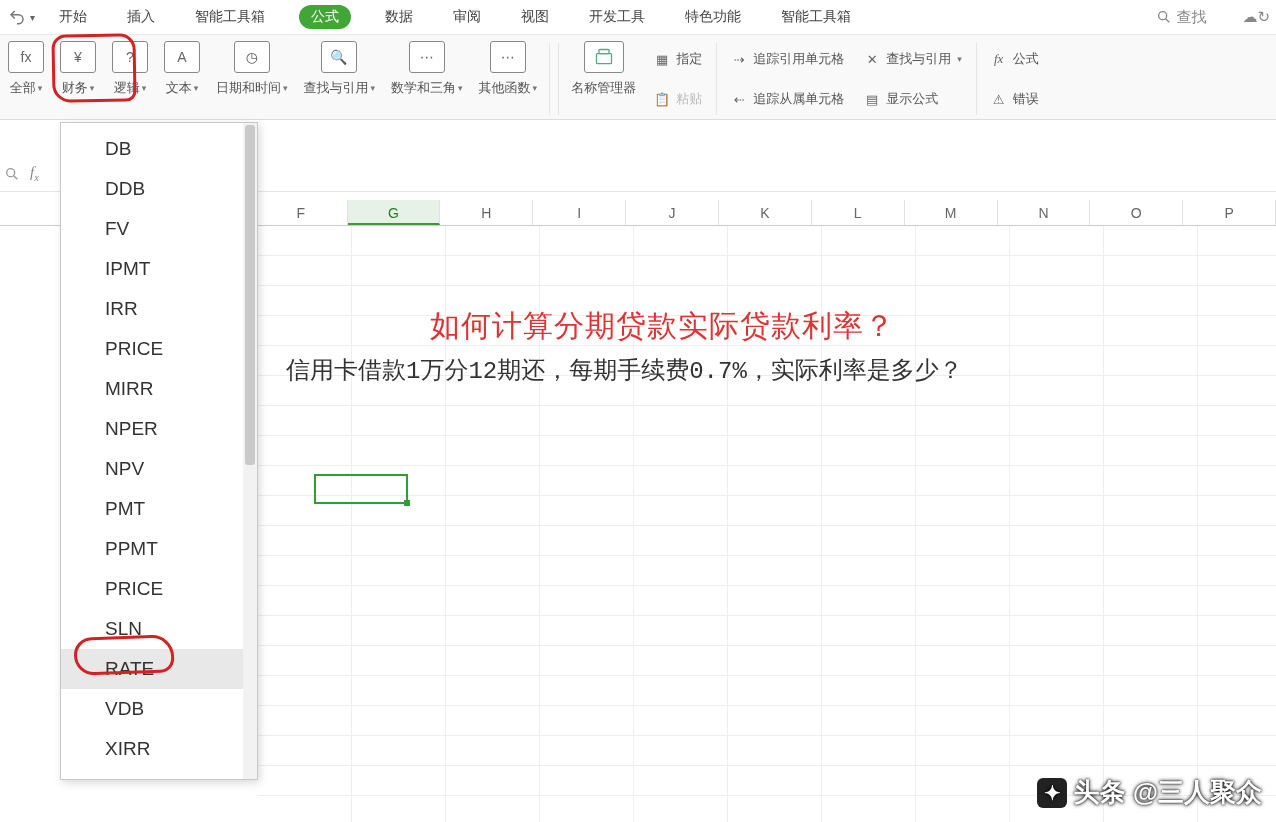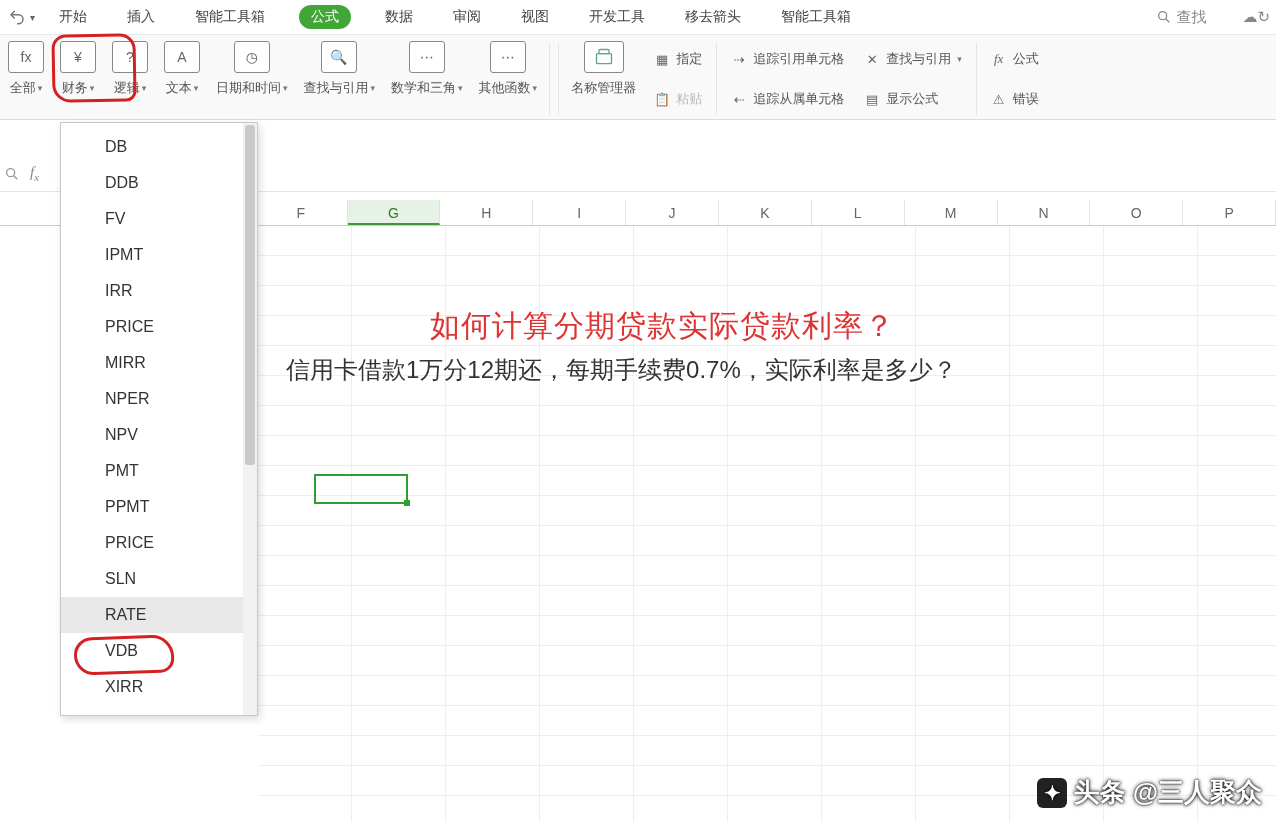--- a/index.html
+++ b/index.html
@@ -87,21 +87,21 @@
     width:198px; max-height:700px;
     background:#fff;
     border:1px solid #c8c8c8;
     box-shadow:2px 3px 8px rgba(0,0,0,.15);
     z-index:40;
     padding:6px 0 10px 0;
     overflow:hidden;
   }
   .dropdown .dd-item {
     padding:9px 18px 9px 44px;
-    font-size:16px; color:#333; cursor:pointer;
+    font-size:19px; color:#333; cursor:pointer;
     font-family: Arial, sans-serif;
   }
   .dropdown .dd-item.hover { background:#e8e8e8; }
   .dropdown .dd-scroll {
     position:absolute; right:0; top:0; bottom:0; width:14px; background:#f2f2f2;
   }
   .dropdown .dd-thumb {
     position:absolute; right:2px; top:2px; width:10px; height:340px; background:#c9c9c9; border-radius:3px;
   }
   .highlight-rate {
@@ -134,21 +134,21 @@
     position:absolute; border-right:1px solid #eee; border-bottom:1px solid #eee;
     width:94px; height:30px;
   }
   .content-title {
     position:absolute; top:150px; left:430px;
     color:#d33; font-size:30px; font-family:"SimSun","STSong",serif; font-weight:500;
     letter-spacing:1px;
   }
   .content-sub {
     position:absolute; top:198px; left:286px;
-    color:#333; font-size:24px; font-family:Liberation Sans, sans-serif;
+    color:#333; font-size:24px; font-family:Liberation Mono, monospace;
   }
   .selection {
     position:absolute; top:318px; left:314px; width:94px; height:30px;
     border:2px solid #2f9e33;
     z-index:8;
   }
   .selection::after{
     content:""; position:absolute; right:-4px; bottom:-4px; width:6px; height:6px; background:#2f9e33;
   }
 
@@ -184,21 +184,21 @@
   </div>
   <div class="tabs" id="menu-tabs">
       <span class="tab">开始</span>
       <span class="tab">插入</span>
       <span class="tab">智能工具箱</span>
       <span class="tab active">公式</span>
       <span class="tab">数据</span>
       <span class="tab">审阅</span>
       <span class="tab">视图</span>
       <span class="tab">开发工具</span>
-      <span class="tab">移去箭头</span>
+      <span class="tab">特色功能</span>
       <span class="tab">智能工具箱</span>
     </div>
   <div class="right">
     <span class="search-wrap">
       <svg width="16" height="16" viewBox="0 0 24 24" fill="none" stroke="currentColor" stroke-width="2">
           <circle cx="10" cy="10" r="6"></circle>
           <line x1="20" y1="20" x2="14.5" y2="14.5"></line>
         </svg>
       <span>查找</span>
     </span>

